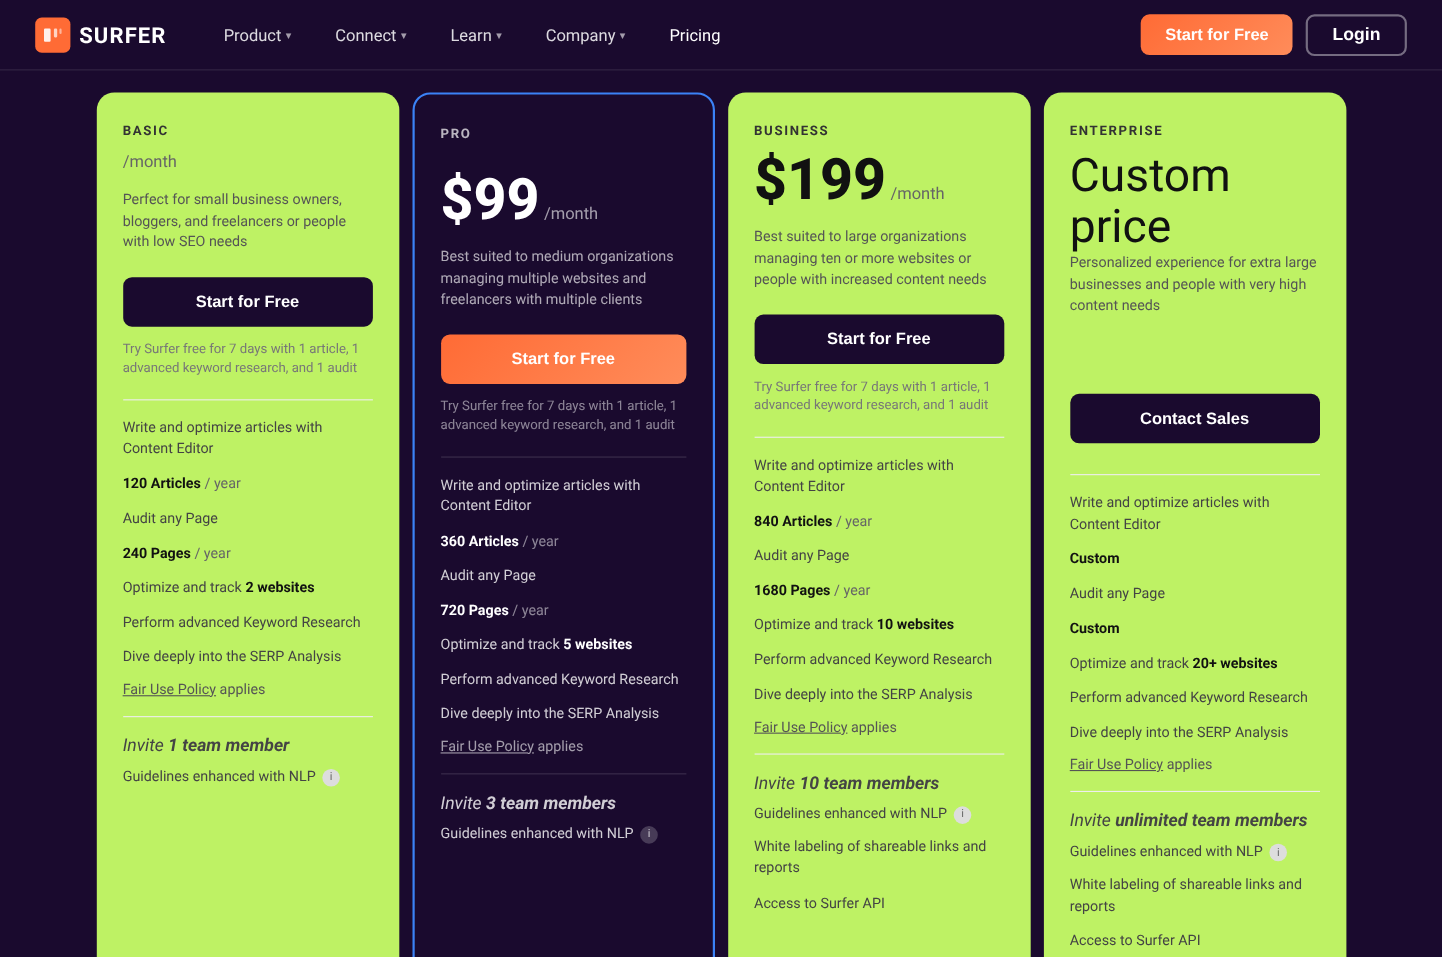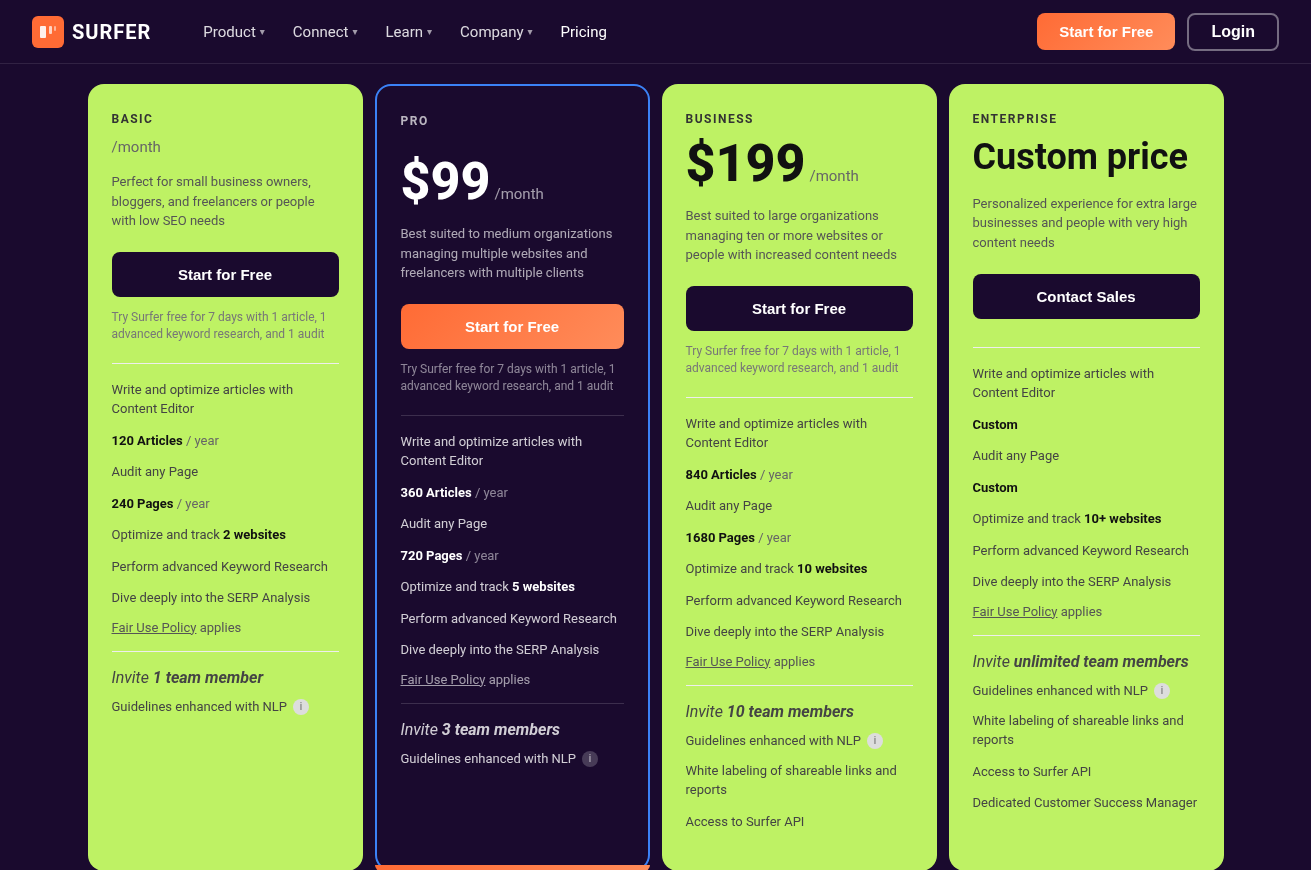--- a/index.html
+++ b/index.html
@@ -40,21 +40,21 @@
     .logo-icon svg { width: 20px; height: 20px; }
     .logo-text {
       color: white;
       font-size: 20px;
       font-weight: 700;
       letter-spacing: 1px;
     }
     .nav-links {
       display: flex;
       align-items: center;
-      gap: 4px;
+      gap: 16px;
       flex: 1;
       text-align: right;
     }
     .nav-item {
       color: rgba(255,255,255,0.85);
       font-size: 15px;
       padding: 8px 12px;
       border-radius: 6px;
       cursor: pointer;
       display: flex;
@@ -143,25 +143,24 @@
     }
     .plan-card.pro .price-amount { color: white; margin-top: 16px; }
     .price-period {
       font-size: 15px;
       color: #666;
       font-weight: 400;
     }
     .plan-card.pro .price-period { color: rgba(255,255,255,0.6); }
 
     .price-custom {
-      font-size: 36px;
-      font-weight: 700;
+      font-size: 42px;
+      font-weight: 400;
       color: #111;
       line-height: 1.1;
-      margin-bottom: 16px;
     }
 
     .plan-desc {
       font-size: 13px;
       color: #555;
       line-height: 1.5;
       margin-bottom: 20px;
       min-height: 60px;
     }
     .plan-card.pro .plan-desc { color: rgba(255,255,255,0.65); }
@@ -189,20 +188,21 @@
       width: 100%;
       padding: 14px;
       border-radius: 8px;
       font-size: 15px;
       font-weight: 700;
       cursor: pointer;
       border: none;
       background: #1a0a2e;
       color: white;
       margin-bottom: 12px;
+      margin-top: 48px;
     }
 
     .trial-text {
       font-size: 12px;
       color: #777;
       line-height: 1.4;
       margin-bottom: 20px;
     }
     .plan-card.pro .trial-text { color: rgba(255,255,255,0.5); }
 
@@ -483,21 +483,21 @@
     <div class="feature-line">
       <strong>Custom</strong>
     </div>
     <div class="feature-line">
       <span>Audit any Page</span>
     </div>
     <div class="feature-line">
       <strong>Custom</strong>
     </div>
     <div class="feature-line">
-      <span>Optimize and track</span> <strong>10+ websites</strong>
+      <span>Optimize and track</span> <strong>20+ websites</strong>
     </div>
     <div class="feature-line">
       <span>Perform advanced Keyword Research</span>
     </div>
     <div class="feature-line">
       <span>Dive deeply into the SERP Analysis</span>
     </div>
     <div class="fair-use">
       <a>Fair Use Policy</a> <span>applies</span>
     </div>

